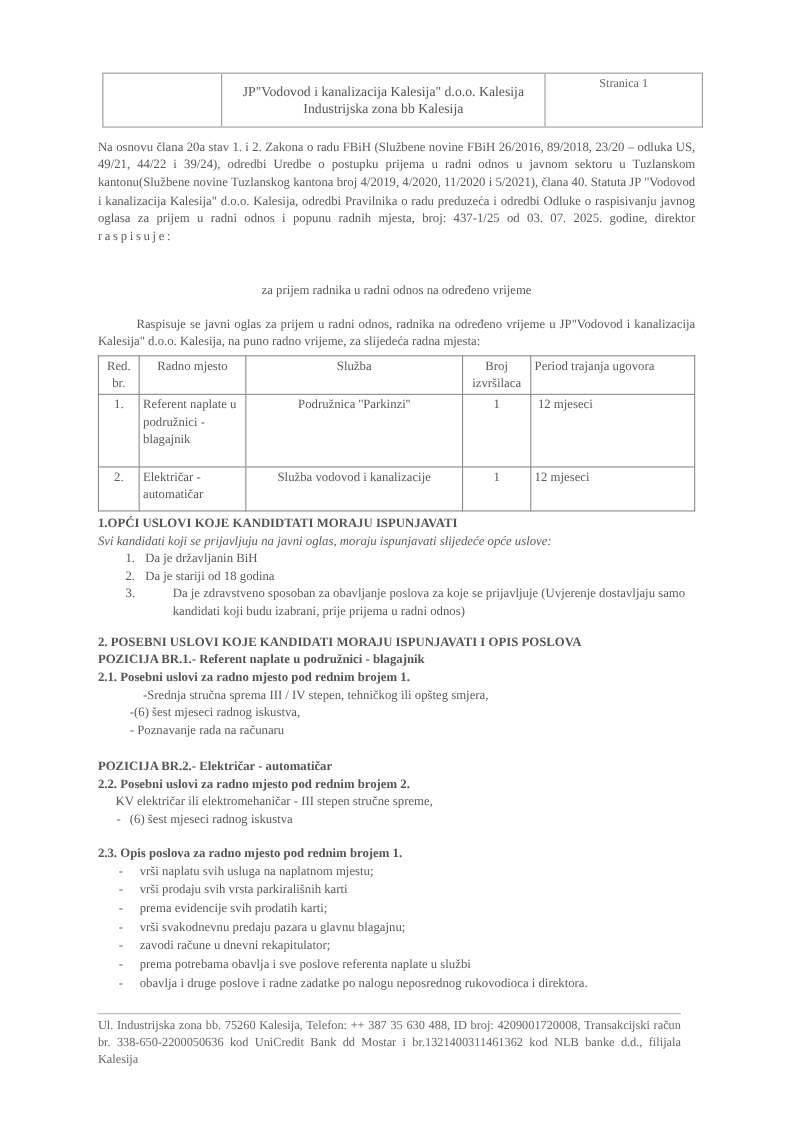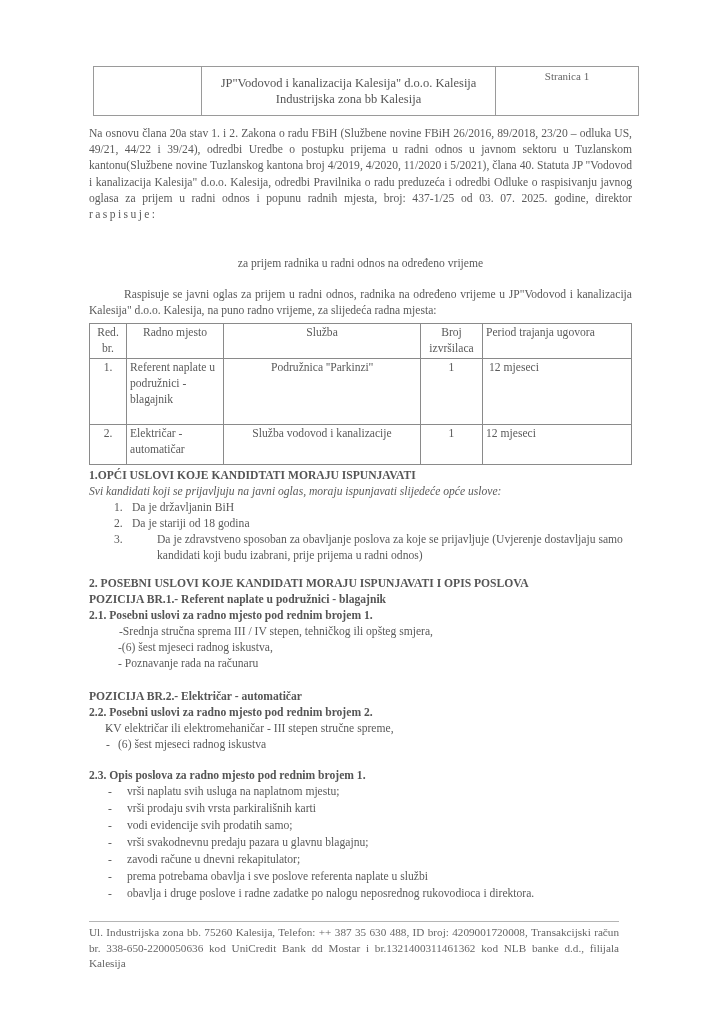--- a/index.html
+++ b/index.html
@@ -101,38 +101,38 @@
   <div class="li" style="left:114px;top:500px;">1.</div>
   <div class="li" style="left:132px;top:500px;">Da je državljanin BiH</div>
   <div class="li" style="left:114px;top:516px;">2.</div>
   <div class="li" style="left:132px;top:516px;">Da je stariji od 18 godina</div>
   <div class="li" style="left:114px;top:532px;">3.</div>
   <div class="li" style="left:132px;top:532px;width:500px;margin-left:25px;">Da je zdravstveno sposoban za obavljanje poslova za koje se prijavljuje (Uvjerenje dostavljaju samo kandidati koji budu izabrani, prije prijema u radni odnos)</div>
 
   <div class="sec bold" style="top:576px;">2. POSEBNI USLOVI KOJE KANDIDATI MORAJU ISPUNJAVATI I OPIS POSLOVA</div>
   <div class="sec bold" style="top:592px;">POZICIJA BR.1.- Referent naplate u podružnici - blagajnik</div>
   <div class="sec bold" style="top:608px;">2.1. Posebni uslovi  za radno mjesto pod rednim brojem 1.</div>
-  <div class="li" style="left:119px;top:624px;">-Srednja stručna sprema III / IV stepen, tehničkog ili opšteg smjera,</div>
+  <div class="li" style="left:130px;top:624px;">-Srednja stručna sprema III / IV stepen, tehničkog ili opšteg smjera,</div>
   <div class="li" style="left:118px;top:640px;">-(6) šest mjeseci radnog iskustva,</div>
   <div class="li" style="left:118px;top:656px;">-  Poznavanje rada na računaru</div>
 
   <div class="sec bold" style="top:689px;">POZICIJA BR.2.- Električar - automatičar</div>
   <div class="sec bold" style="top:705px;">2.2. Posebni uslovi  za radno mjesto pod rednim brojem 2.</div>
   <div class="li" style="left:106px;top:721px;">-</div>
   <div class="li" style="left:105px;top:721px;">KV električar ili elektromehaničar - III stepen stručne spreme,</div>
   <div class="li" style="left:106px;top:737px;">-</div>
   <div class="li" style="left:118px;top:737px;">(6) šest mjeseci radnog iskustva</div>
 
   <div class="sec bold" style="top:768px;">2.3. Opis poslova  za radno mjesto pod rednim brojem 1.</div>
   <div class="li" style="left:108px;top:784px;">-</div>
   <div class="li" style="left:127px;top:784px;">vrši naplatu svih usluga na naplatnom mjestu;</div>
   <div class="li" style="left:108px;top:801px;">-</div>
   <div class="li" style="left:127px;top:801px;">vrši prodaju svih vrsta parkirališnih karti</div>
   <div class="li" style="left:108px;top:818px;">-</div>
-  <div class="li" style="left:127px;top:818px;">vodi evidencije svih prodatih samo;</div>
+  <div class="li" style="left:127px;top:818px;">prema evidencije svih prodatih karti;</div>
   <div class="li" style="left:108px;top:835px;">-</div>
   <div class="li" style="left:127px;top:835px;">vrši svakodnevnu predaju pazara u glavnu blagajnu;</div>
   <div class="li" style="left:108px;top:852px;">-</div>
   <div class="li" style="left:127px;top:852px;">zavodi račune u dnevni rekapitulator;</div>
   <div class="li" style="left:108px;top:869px;">-</div>
   <div class="li" style="left:127px;top:869px;">prema potrebama obavlja i sve poslove referenta naplate u službi</div>
   <div class="li" style="left:108px;top:886px;">-</div>
   <div class="li" style="left:127px;top:886px;">obavlja i druge poslove i radne zadatke  po nalogu neposrednog  rukovodioca i direktora.</div>
 
   <div class="footer-line"></div>

